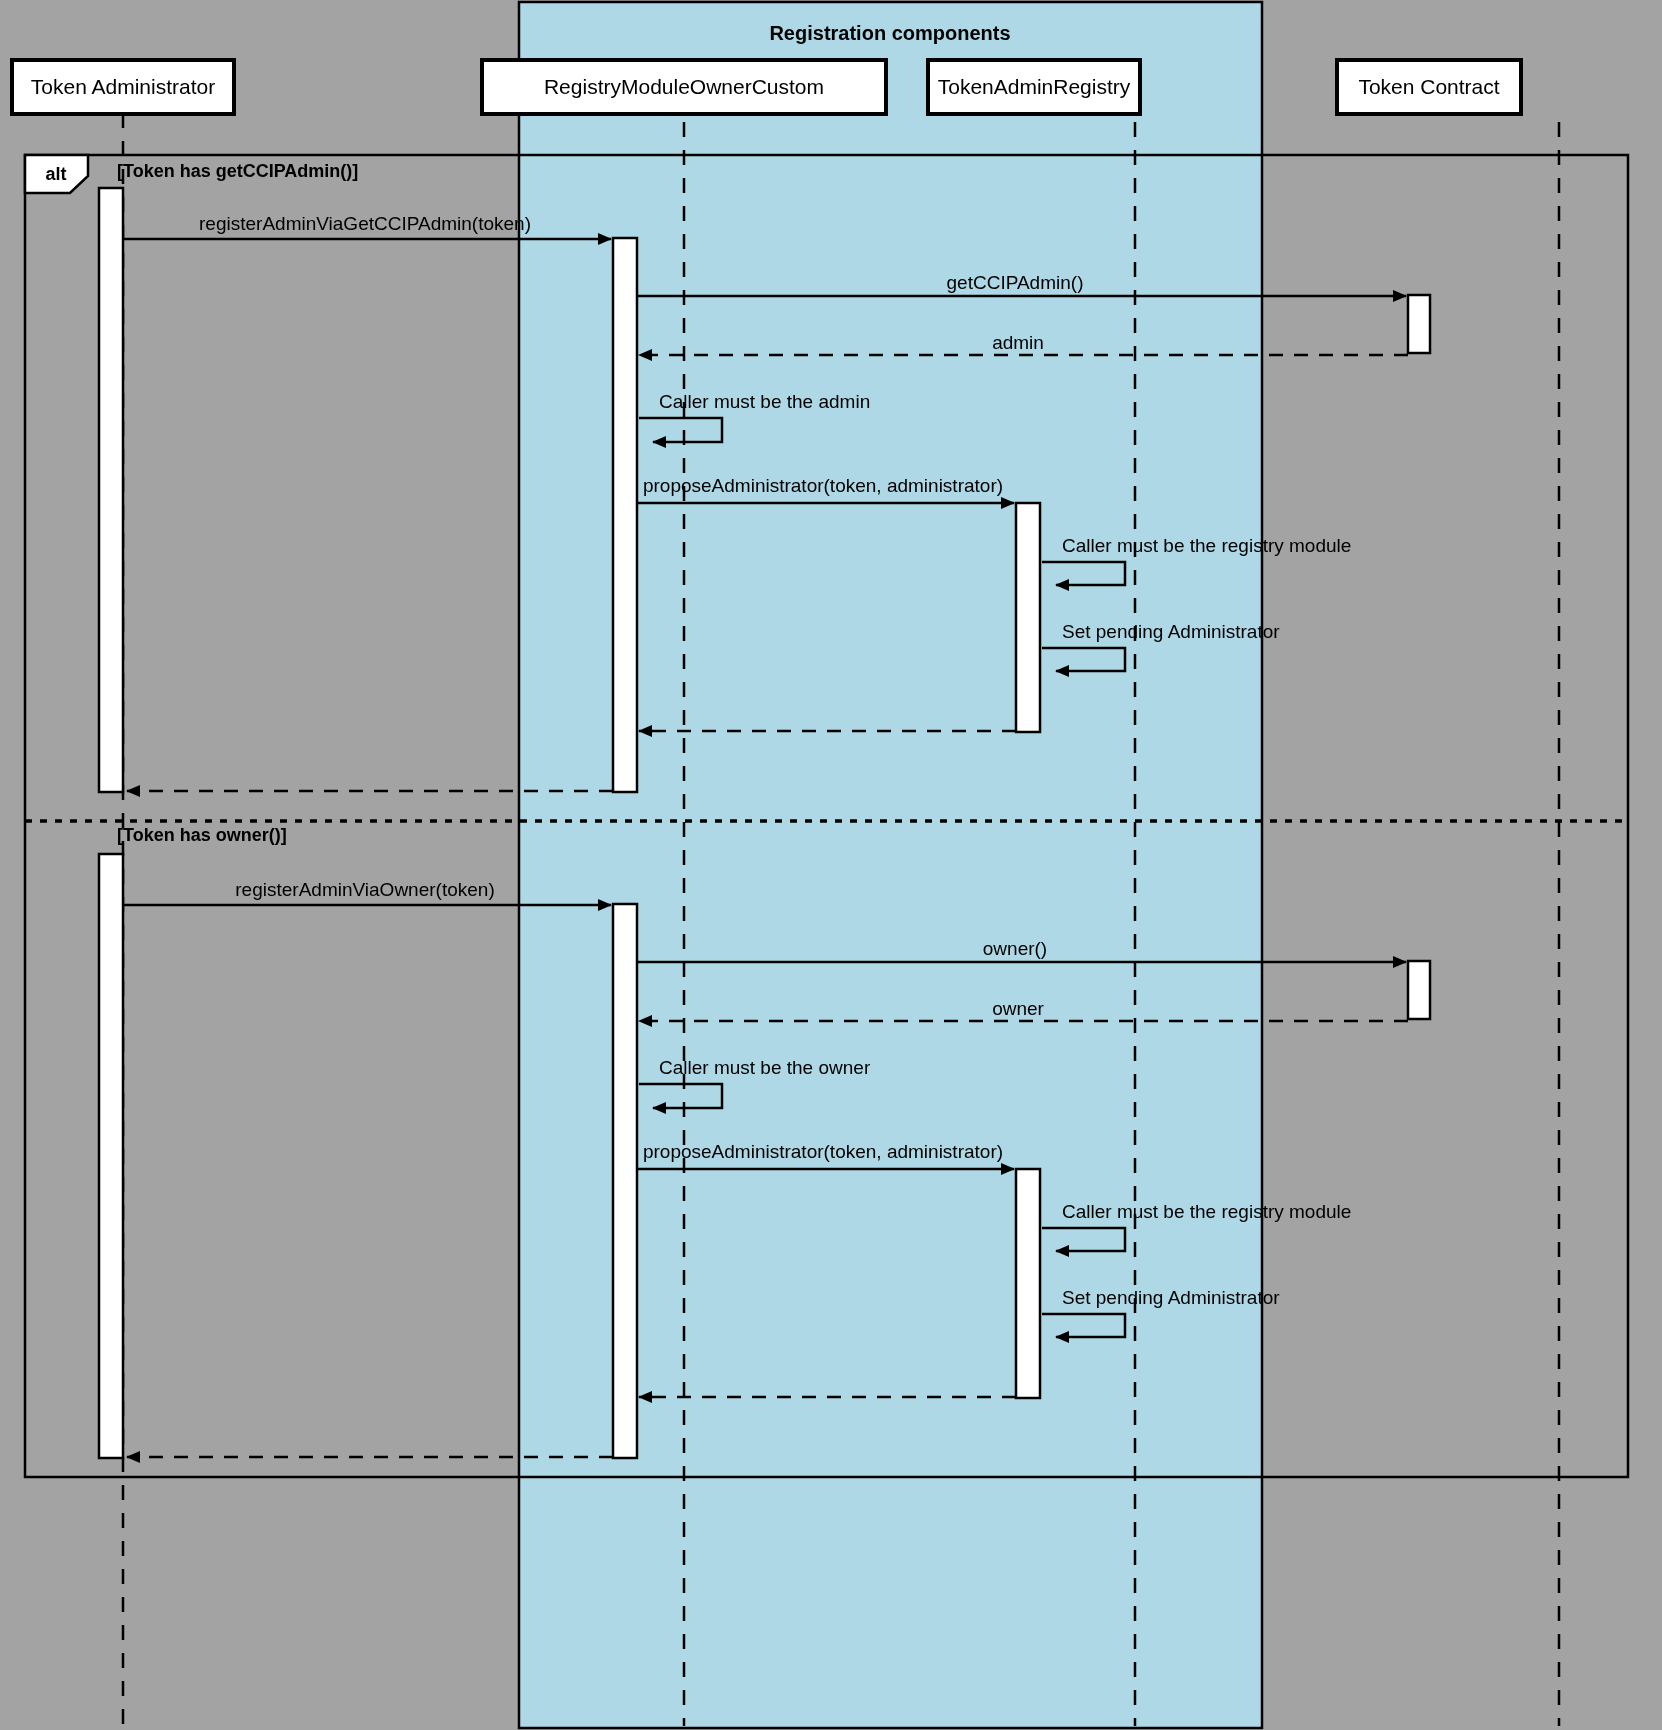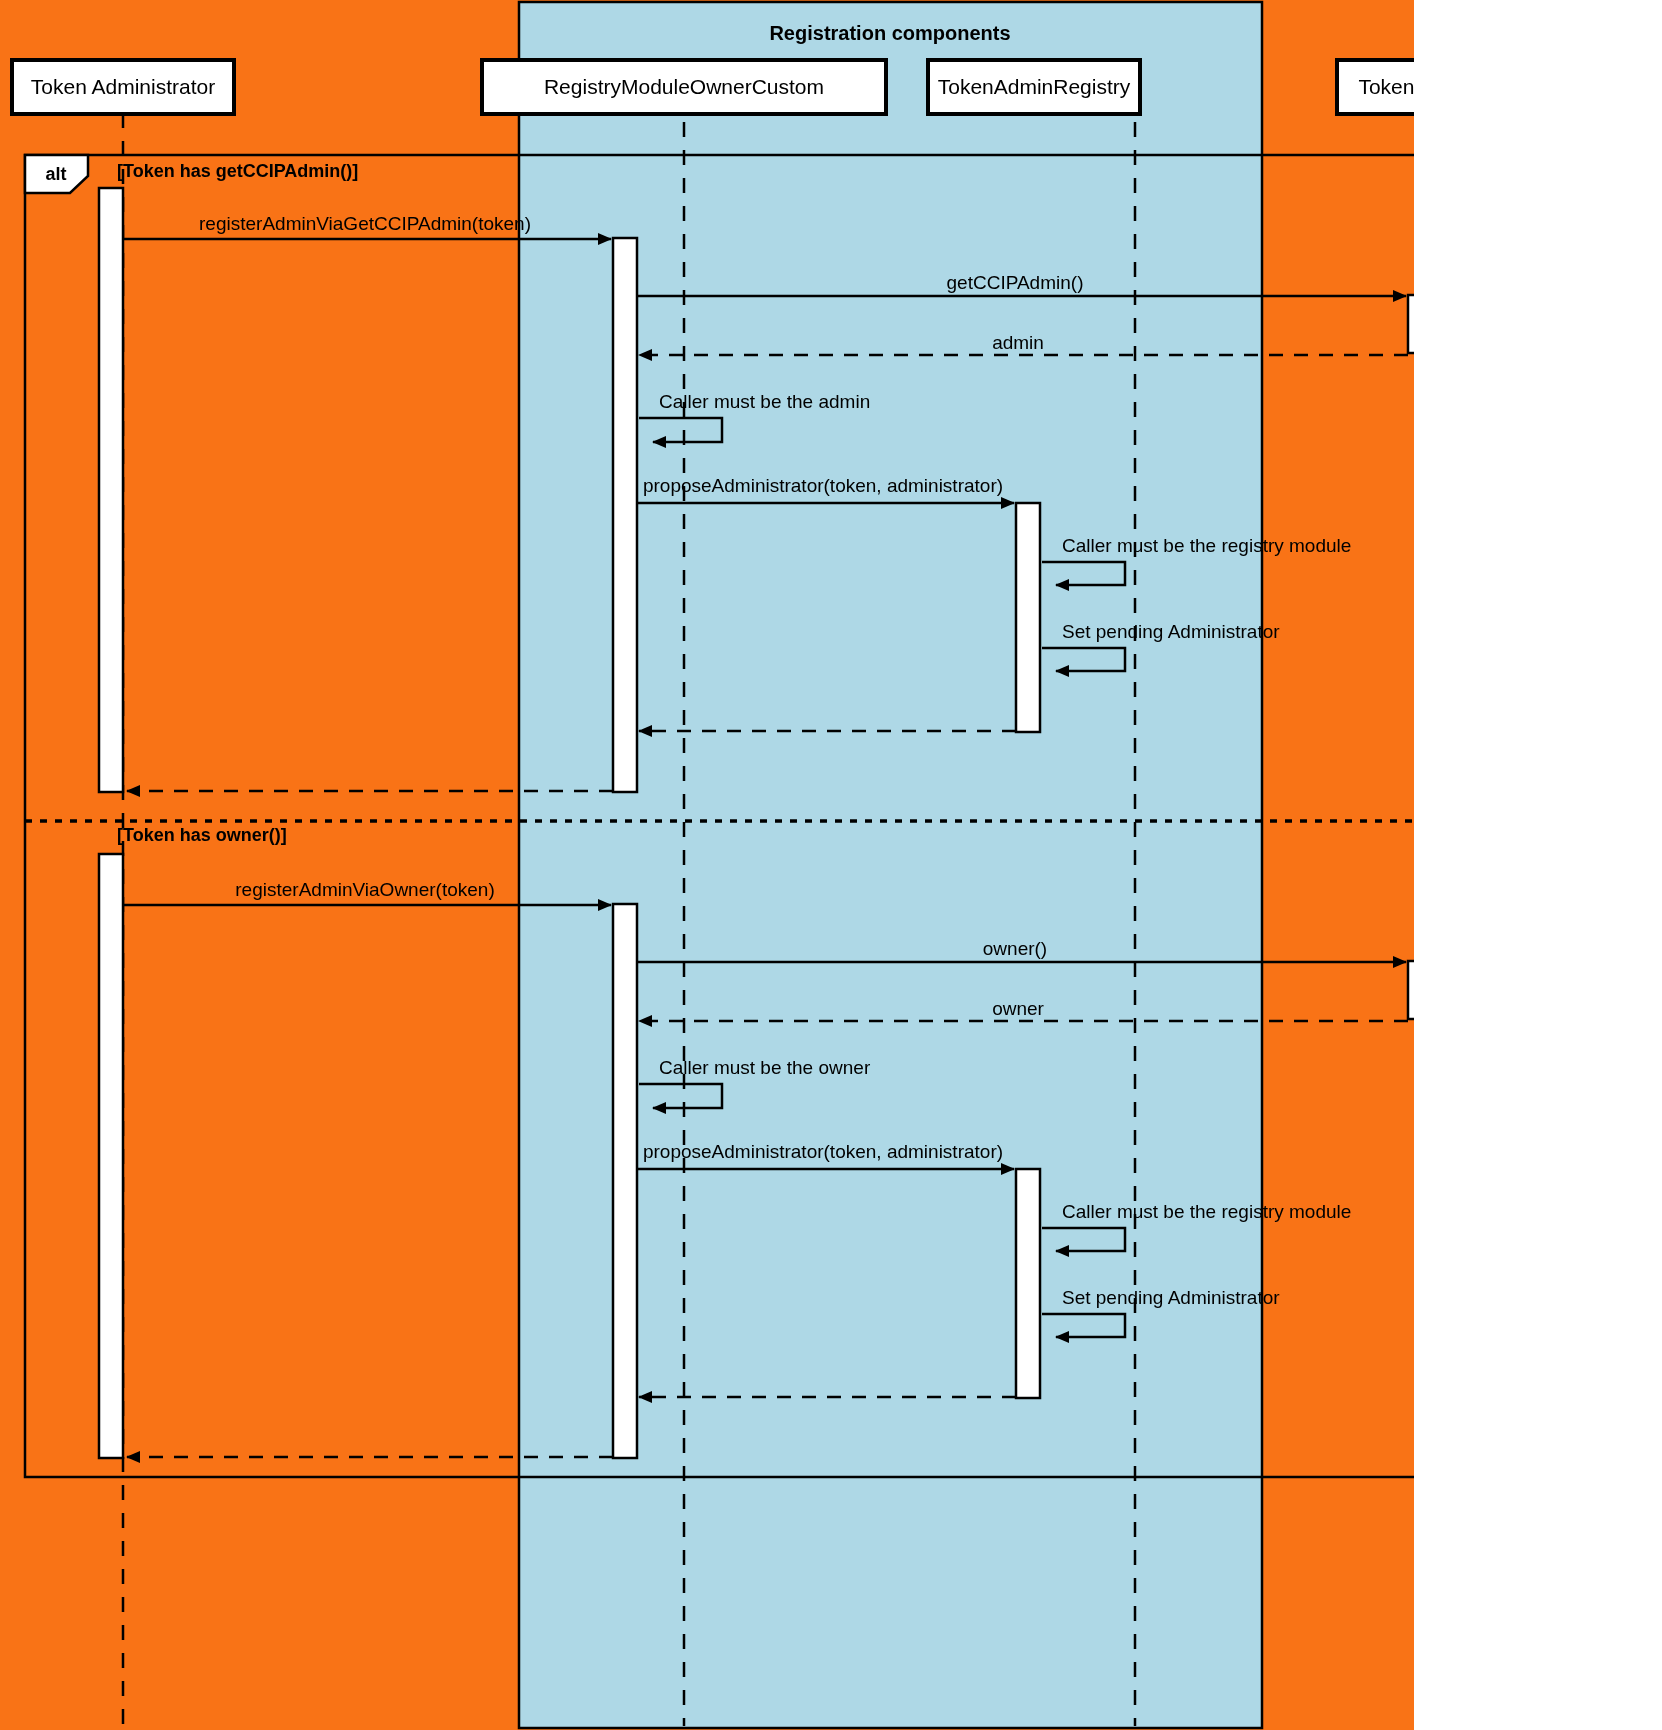--- a/index.html
+++ b/index.html
@@ -6,24 +6,24 @@
     margin: 0;
     padding: 0;
     background: #ffffff;
   }
   body {
     font-family: "Liberation Sans", sans-serif;
     color: #000000;
   }
   #diagram-root {
     position: relative;
-    width: 1414px;
+    width: 1662px;
     height: 1730px;
     overflow: hidden;
-    background: #f97316;
+    background: #a3a3a3;
   }
   #diagram-svg {
     position: absolute;
     left: 0;
     top: 0;
   }
   .lbl {
     font-family: "Liberation Sans", sans-serif;
     font-size: 19px;
     fill: #000000;

